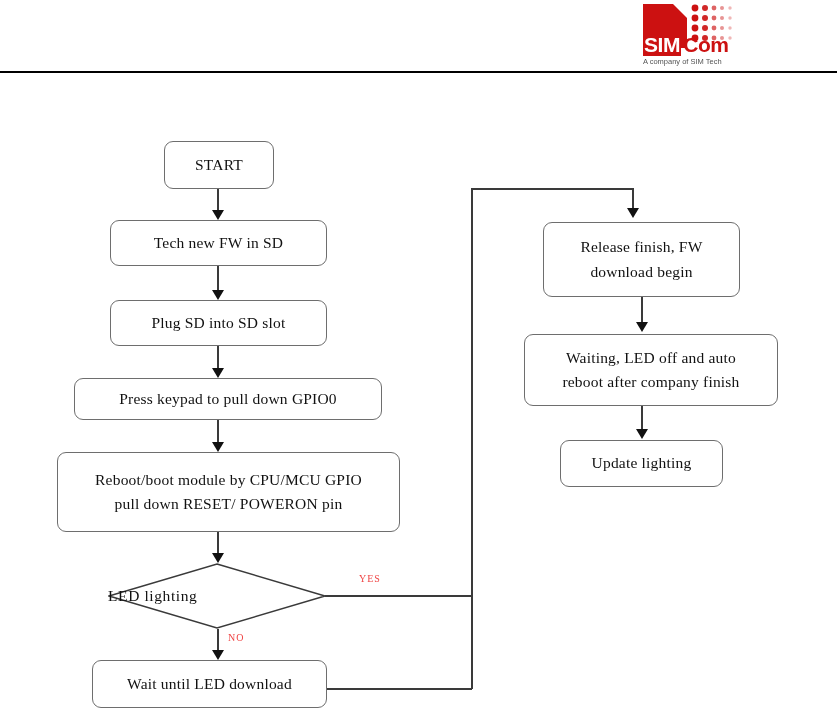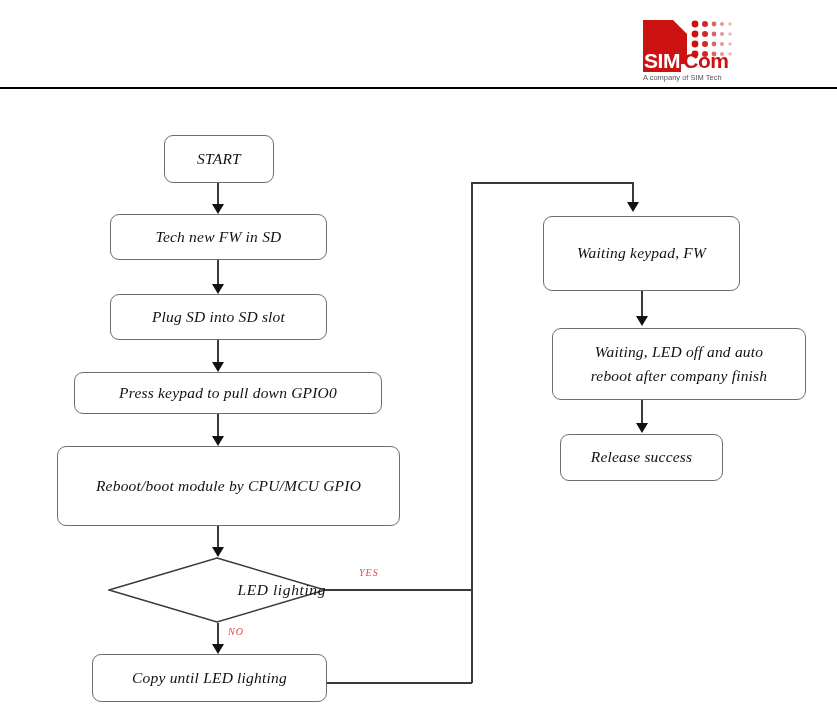--- a/index.html
+++ b/index.html
@@ -13,21 +13,21 @@
     height: 713px;
     position: relative;
     overflow: hidden;
     font-family: "Liberation Serif", "DejaVu Serif", serif;
     color: #000000;
   }
 
   
   #page-header {
     position: absolute;
-    left: 0; top: 16px;
+    left: 0; top: 0;
     width: 696px; height: 75px;
   }
   #brand-logo {
     position: absolute;
     left: 643px; top: 2px;
     width: 100px; height: 66px;
   }
   #logo-mark {
     position: absolute;
     left: 0; top: 0;
@@ -66,22 +66,22 @@
   #header-rule {
     position: absolute;
     left: 0; top: 71px;
     width: 837px; height: 2px;
     background: #000000;
   }
 
   
   #flowchart {
     position: absolute;
-    left: 0; top: 69px;
-    width: 759px; height: 638px; font-style: italic;
+    left: 0; top: 75px;
+    width: 759px; height: 638px;
   }
 
   .node {
     position: absolute;
     box-sizing: border-box;
     border: 1.4px solid #6e6e6e;
     border-radius: 9px;
     background: #ffffff;
     display: flex;
     flex-direction: column;
@@ -94,21 +94,21 @@
     color: #111111;
     letter-spacing: 0.2px;
   }
   .node .line { display: block; white-space: nowrap; }
 
   
   .decision {
     position: absolute;
     display: flex;
     align-items: center;
-    justify-content: flex-end;
+    justify-content: flex-start;
   }
   .decision svg {
     position: absolute;
     left: 0; top: 0;
   }
   .decision .decision-label {
     position: relative;
     z-index: 2;
     font-size: 15.5px;
     letter-spacing: 0.6px;
@@ -202,44 +202,46 @@
   <div class="node" style="left:110px; top:225px; width:217px; height:46px;">
     <span class="line">Plug SD into SD slot</span>
   </div>
 
   <div class="node" style="left:74px; top:303px; width:308px; height:42px;justify-content:center;">
     <span class="line">Press keypad to pull down GPIO0</span>
   </div>
 
   <div class="node" style="left:57px; top:377px; width:343px; height:80px;">
     <span class="line">Reboot/boot module by CPU/MCU GPIO</span>
+    <span class="line">pull down RESET/ POWERON pin</span>
   </div>
 
   <div class="decision" style="left:108px; top:488px; width:218px; height:66px;">
     <svg width="218" height="66" viewBox="0 0 218 66">
       <polygon points="109,1 217,33 109,65 1,33" fill="#ffffff" stroke="#3a3a3a" stroke-width="1.5"></polygon>
     </svg>
     <span class="decision-label">LED  lighting</span>
   </div>
 
   <div class="node" style="left:92px; top:585px; width:235px; height:48px;">
-    <span class="line">Copy until LED lighting</span>
+    <span class="line">Wait until LED download</span>
   </div>
 
   <div class="node" style="left:543px; top:147px; width:197px; height:75px;">
-    <span class="line">Waiting keypad, FW</span>
-  </div>
-
-  <div class="node" style="left:524px; top:259px; width:254px; height:72px;margin-left:28px;">
+    <span class="line">Release finish, FW</span>
+    <span class="line">download begin</span>
+  </div>
+
+  <div class="node" style="left:524px; top:259px; width:254px; height:72px;">
     <span class="line">Waiting,  LED  off  and  auto</span>
     <span class="line">reboot after company finish</span>
   </div>
 
   <div class="node" style="left:560px; top:365px; width:163px; height:47px;">
-    <span class="line">Release success</span>
+    <span class="line">Update lighting</span>
   </div>
 
   <div class="conn-v" style="left:217px; top:114px; height:23px;"></div>
   <div class="arrow-down" style="left:212px; top:135px;"></div>
 
   <div class="conn-v" style="left:217px; top:191px; height:24px;"></div>
   <div class="arrow-down" style="left:212px; top:215px;"></div>
 
   <div class="conn-v" style="left:217px; top:271px; height:22px;"></div>
   <div class="arrow-down" style="left:212px; top:293px;"></div>

